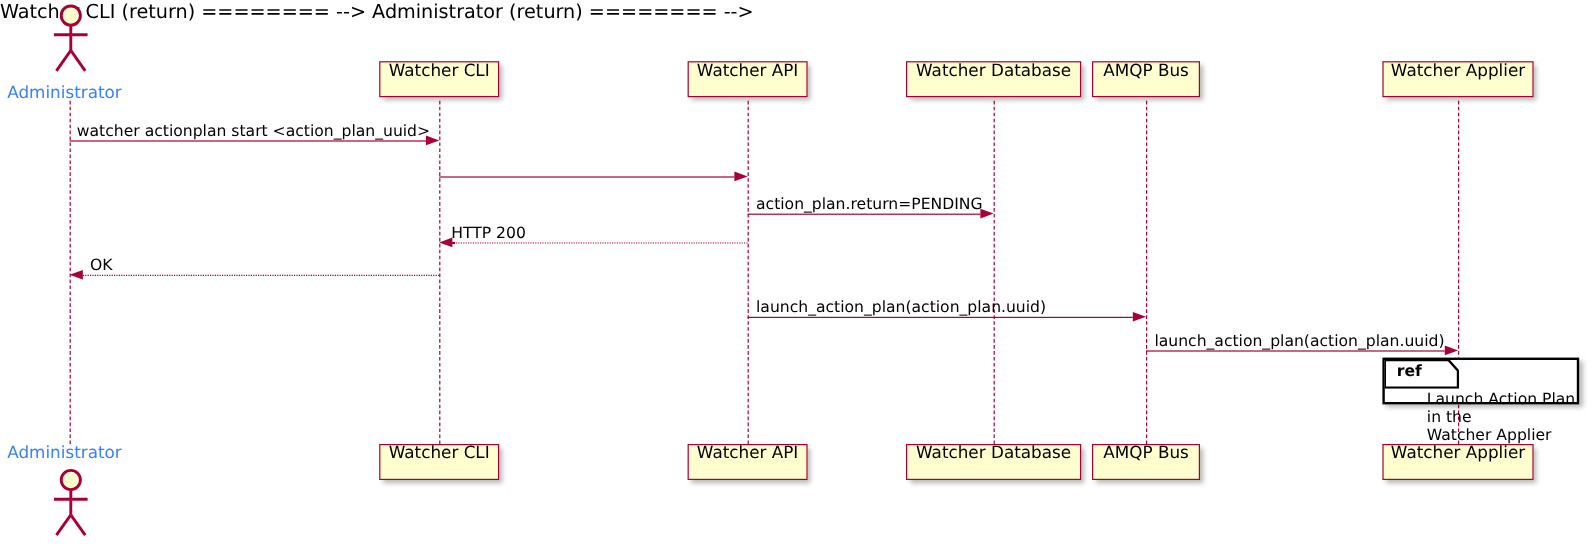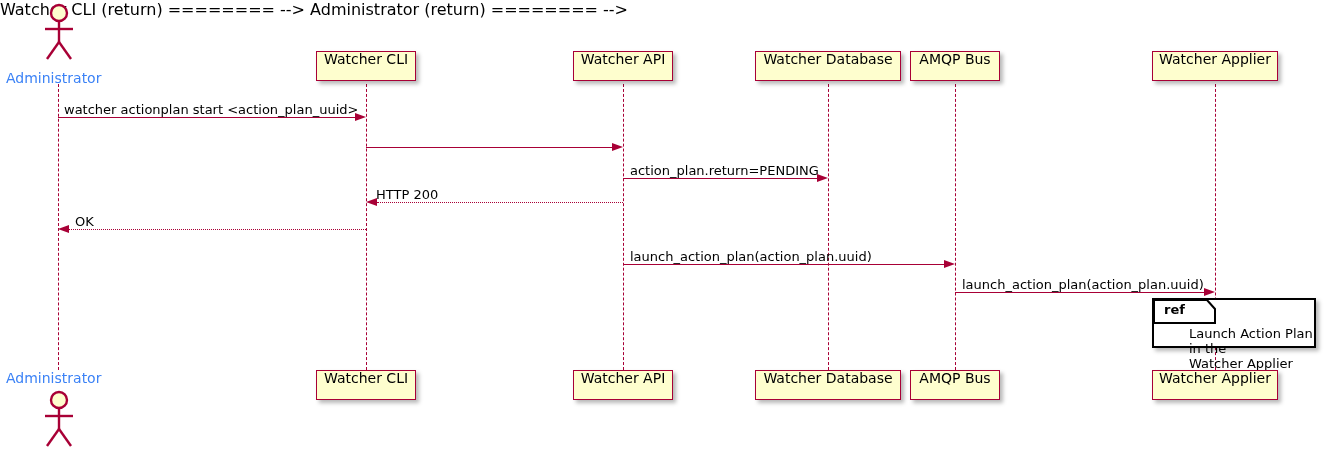--- a/index.html
+++ b/index.html
@@ -190,21 +190,21 @@
   <div class="msg-label" style="left:630px; top:250px;">launch_action_plan(action_plan.uuid)</div>
   <div class="msg-line" style="left:623px; top:264px; width:321px;"></div>
   <div class="arrow-head right" style="left:944px; top:259.5px;"></div>
 
   
   <div class="msg-label" style="left:962px; top:278px;">launch_action_plan(action_plan.uuid)</div>
   <div class="msg-line" style="left:955px; top:292px; width:249px;"></div>
   <div class="arrow-head right" style="left:1204px; top:287.5px;"></div>
 
   
-  <div class="ref-box" style="left:1152px; top:298px; width:164px; height:50px;">
+  <div class="ref-box" style="left:1152px; top:298px; width:164px; height:39px;">
     <svg class="ref-tab-border" width="62" height="24" viewBox="0 0 62 24">
       <path d="M0,0 L53,0 L61,9 L61,23 L0,23 Z" fill="#FFFFFF" stroke="#000000" stroke-width="2"></path>
     </svg>
     <div class="ref-tab" style="background:transparent; border:none;">ref</div>
     <div class="ref-body">Launch Action Plan in the
 Watcher Applier</div>
   </div>
 
   
   <div class="pbox" style="left:316px; top:370px; width:100px;">

